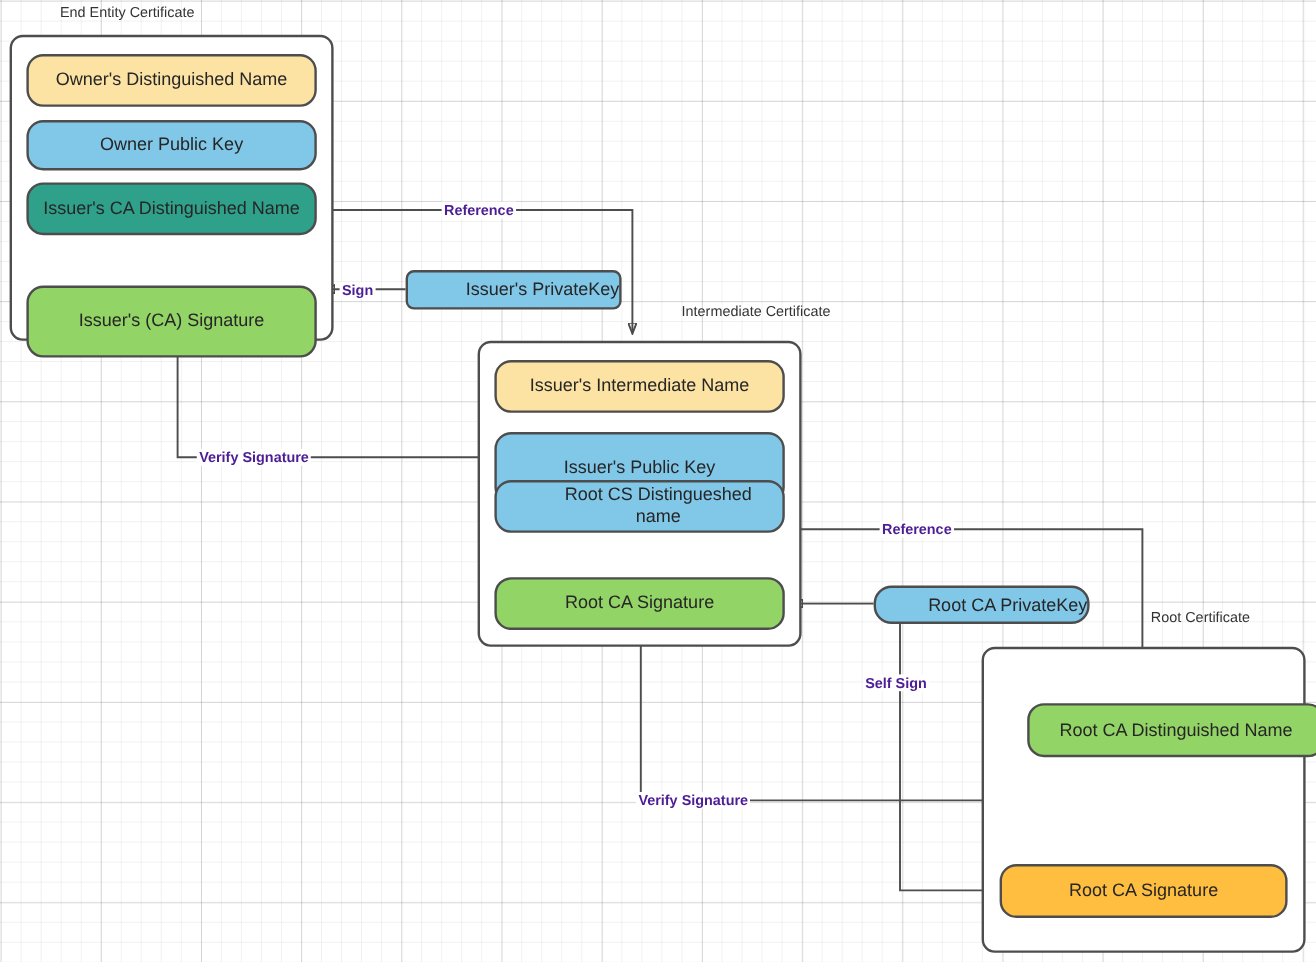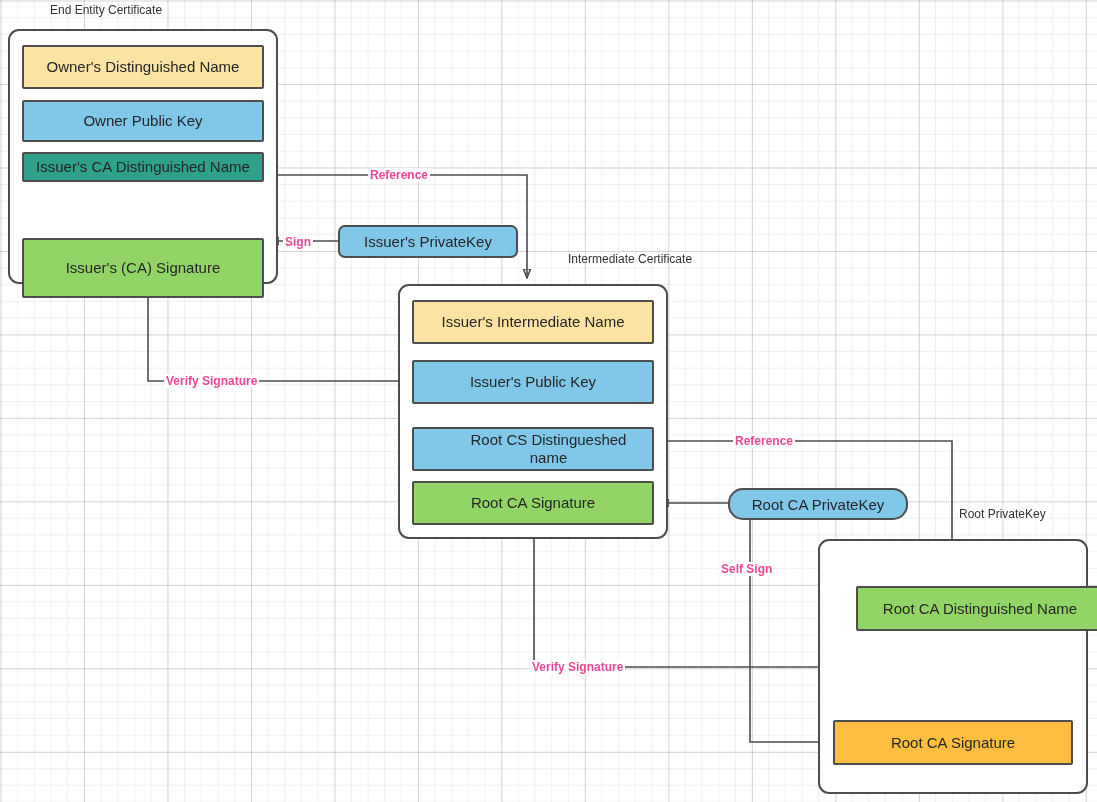--- a/index.html
+++ b/index.html
@@ -34,48 +34,48 @@
     position: absolute;
     font-size: 12px;
     color: #333333;
     white-space: nowrap;
     line-height: 1;
   }
   .field {
     position: absolute;
     box-sizing: border-box;
     border: 2px solid #4D4D4D;
-    border-radius: 2px;
+    border-radius: 14px;
     display: flex;
     align-items: center;
     justify-content: center;
     text-align: center;
     font-size: 15px;
     color: #262626;
     padding: 2px 6px;
     line-height: 1.18;
   }
   .keybox {
     position: absolute;
     box-sizing: border-box;
     border: 2px solid #4D4D4D;
     border-radius: 7px;
     display: flex;
     align-items: center;
-    justify-content: center;
+    justify-content: flex-end;
     text-align: center;
     font-size: 15px;
     color: #262626;
     background: #81C7E8;
   }
   .edge-label {
     position: absolute;
     font-size: 12px;
     font-weight: bold;
-    color: #ec4899;
+    color: #4c1d95;
     background: #ffffff;
     white-space: nowrap;
     line-height: 1;
     padding: 1px 2px;
   }
   svg.edges {
     position: absolute;
     left: 0;
     top: 0;
     width: 1097px;
@@ -125,53 +125,53 @@
   <div class="cert-title" style="left:50px; top:4px;">End Entity Certificate</div>
 
   <div class="container-box" style="left:8px; top:29px; width:270px; height:255px;"></div>
 
   <div class="field" style="left:22px; top:45px; width:242px; height:44px; background:#FCE3A4;">
     <span>Owner's Distinguished Name</span>
   </div>
   <div class="field" style="left:22px; top:100px; width:242px; height:42px; background:#81C7E8;">
     <span>Owner Public  Key</span>
   </div>
-  <div class="field" style="left:22px; top:152px; width:242px; height:30px; background:#2FA18B;">
+  <div class="field" style="left:22px; top:152px; width:242px; height:44px; background:#2FA18B;">
     <span>Issuer's CA Distinguished Name</span>
   </div>
   <div class="field" style="left:22px; top:202px; width:242px; height:60px; background:#93D466;margin-top:36px;">
     <span>Issuer's (CA) Signature</span>
   </div>
 
   <div class="keybox" style="left:338px; top:225px; width:180px; height:33px;">
     <span>Issuer's PrivateKey</span>
   </div>
 
   <div class="cert-title" style="left:568px; top:253px;">Intermediate Certificate</div>
 
   <div class="container-box" style="left:398px; top:284px; width:270px; height:255px;"></div>
 
   <div class="field" style="left:412px; top:300px; width:242px; height:44px; background:#FCE3A4;">
     <span>Issuer's Intermediate Name</span>
   </div>
-  <div class="field" style="left:412px; top:360px; width:242px; height:44px; background:#81C7E8;">
+  <div class="field" style="left:412px; top:360px; width:242px; height:60px; background:#81C7E8;">
     <span>Issuer's Public  Key</span>
   </div>
-  <div class="field" style="left:412px; top:427px; width:242px; height:44px; background:#81C7E8;padding-left:37px;">
+  <div class="field" style="left:412px; top:400px; width:242px; height:44px; background:#81C7E8;padding-left:37px;">
     <span>Root CS Distingueshed name</span>
   </div>
   <div class="field" style="left:412px; top:481px; width:242px; height:44px; background:#93D466;">
     <span>Root CA Signature</span>
   </div>
 
   <div class="keybox" style="left:728px; top:488px; width:180px; height:32px;border-radius:15px;">
     <span>Root CA PrivateKey</span>
   </div>
 
-  <div class="cert-title" style="left:959px; top:508px;">Root PrivateKey</div>
+  <div class="cert-title" style="left:959px; top:508px;">Root Certificate</div>
 
   <div class="container-box" style="left:818px; top:539px; width:270px; height:255px;"></div>
 
   <div class="field" style="left:856px; top:586px; width:248px; height:45px; background:#93D466;">
     <span>Root CA Distinguished Name</span>
   </div>
   <div class="field" style="left:833px; top:720px; width:240px; height:45px; background:#FFBE40;">
     <span>Root CA Signature</span>
   </div>
 

